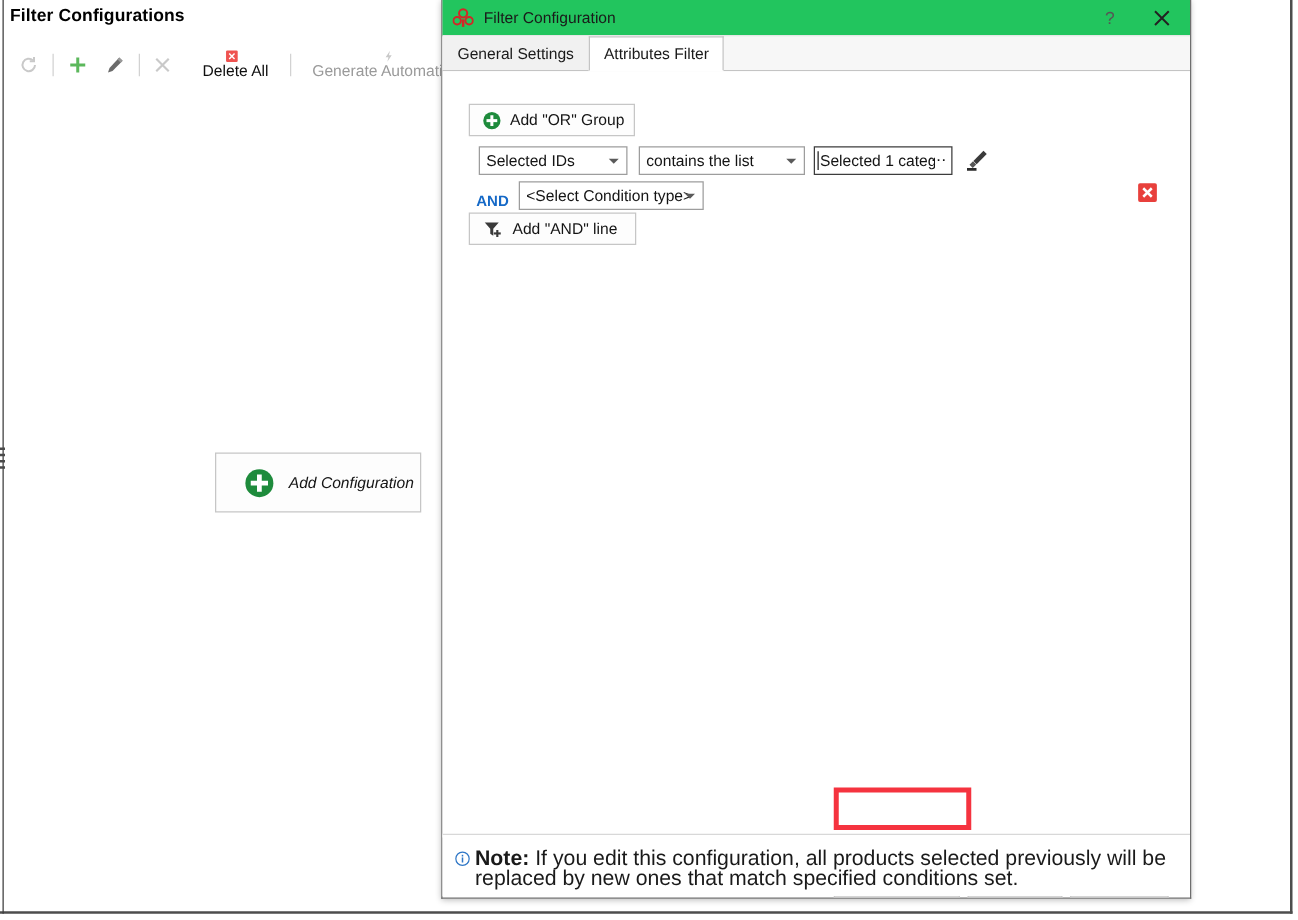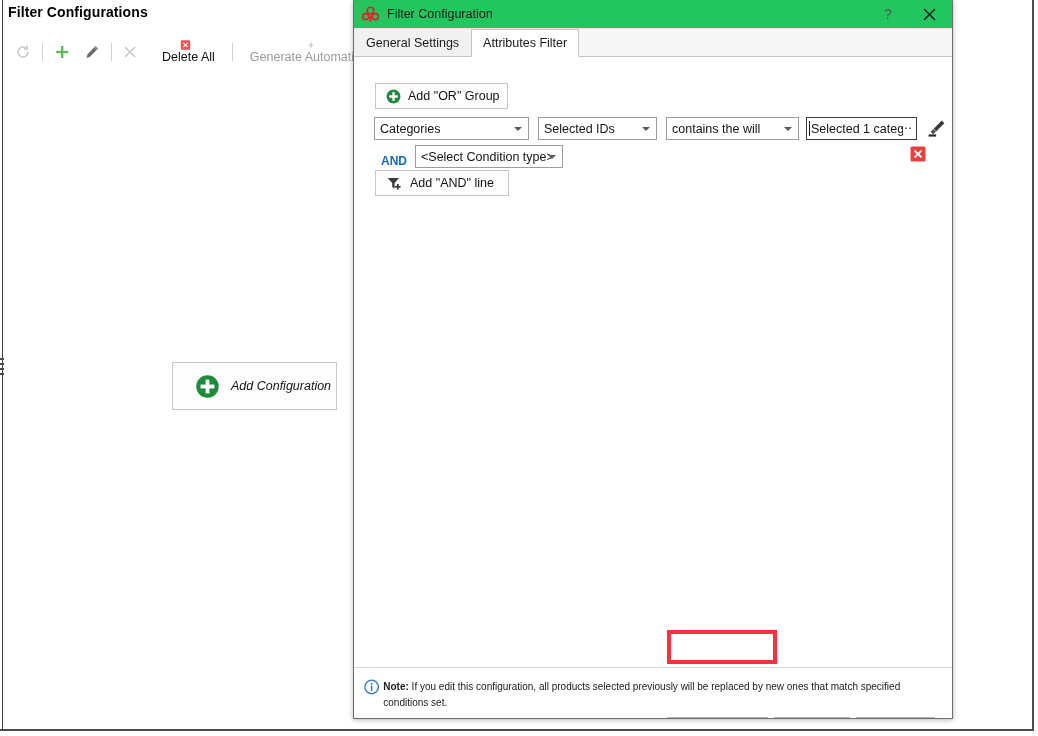--- a/index.html
+++ b/index.html
@@ -380,21 +380,21 @@
     width: 598px;
     height: 50px;
     background: #ffffff;
     border-top: 1px solid #d8d8d8;
     display: flex;
     align-items: flex-start;
     padding: 11px 12px 0 10px;
     box-sizing: border-box;
   }
   #note-text {
-    font-size: 10px;
+    font-size: 17px;
     color: #1a1a1a;
     line-height: 16px;
     margin-left: 4px;
     max-width: 560px;
   }
   #note-text b { font-weight: bold; }
 </style>
 </head>
 <body>
 
@@ -503,30 +503,26 @@
     <div id="add-or-btn">
       <svg width="15" height="15" viewBox="0 0 15 15">
         <circle cx="7.5" cy="7.5" r="6.9" fill="#1e8b3c"></circle>
         <rect x="6.3" y="3.2" width="2.4" height="8.6" fill="#ffffff"></rect>
         <rect x="3.2" y="6.3" width="8.6" height="2.4" fill="#ffffff"></rect>
       </svg>
       <span class="label">Add "OR" Group</span>
     </div>
 
     <div id="cond-row">
-      <div class="combo" id="combo-field">
-        <span class="ctext">Categories</span>
-        <span class="carrow"></span>
-      </div>
       <div class="combo" id="combo-subfield">
         <span class="ctext">Selected IDs</span>
         <span class="carrow"></span>
       </div>
       <div class="combo" id="combo-operator">
-        <span class="ctext">contains the will</span>
+        <span class="ctext">contains the list</span>
         <span class="carrow"></span>
       </div>
       <div id="value-box">
         <span id="value-caret"></span>
         <span class="vtext">Selected 1 catego</span>
         <span class="vdots">⋯</span>
       </div>
       <div id="pick-btn">
         <svg width="19" height="19" viewBox="0 0 19 19">
           <path d="M14.8 1.6 L17.4 4.2 L9.3 12.3 L6.7 9.7 Z" fill="#3a3a3a"></path>

